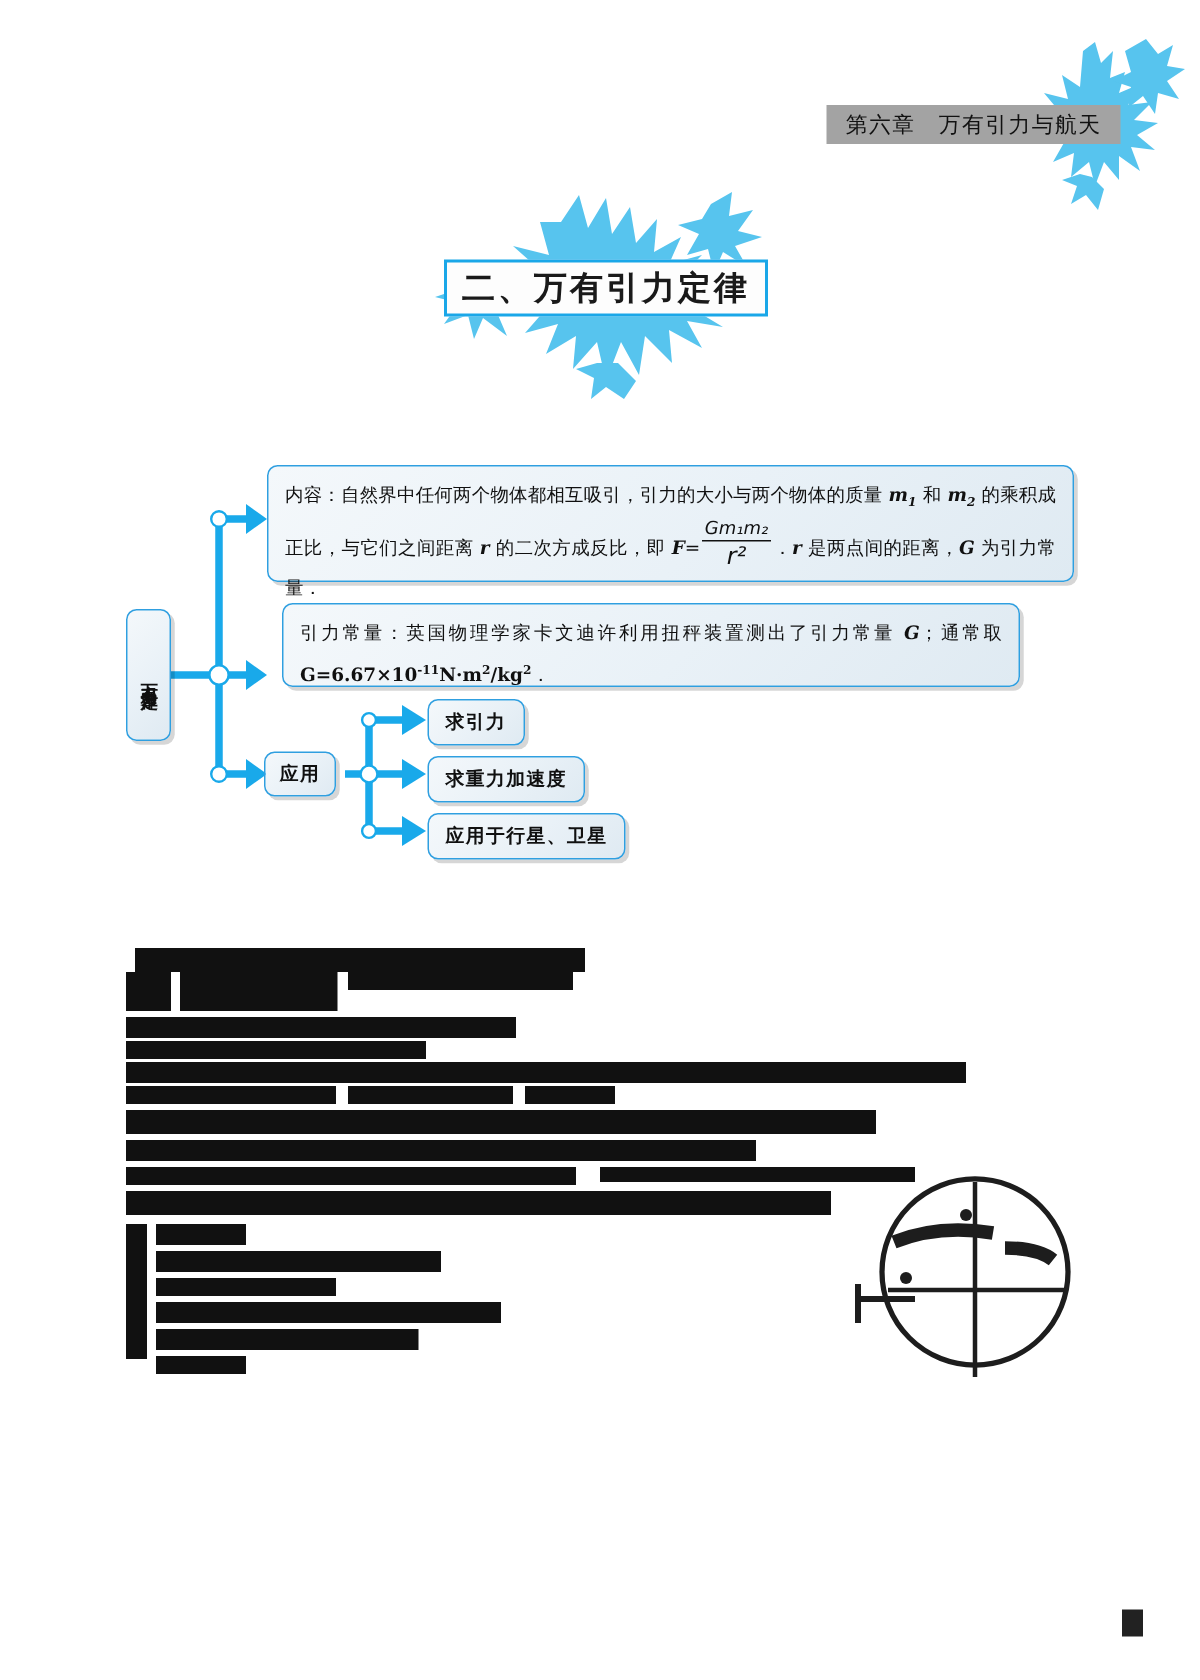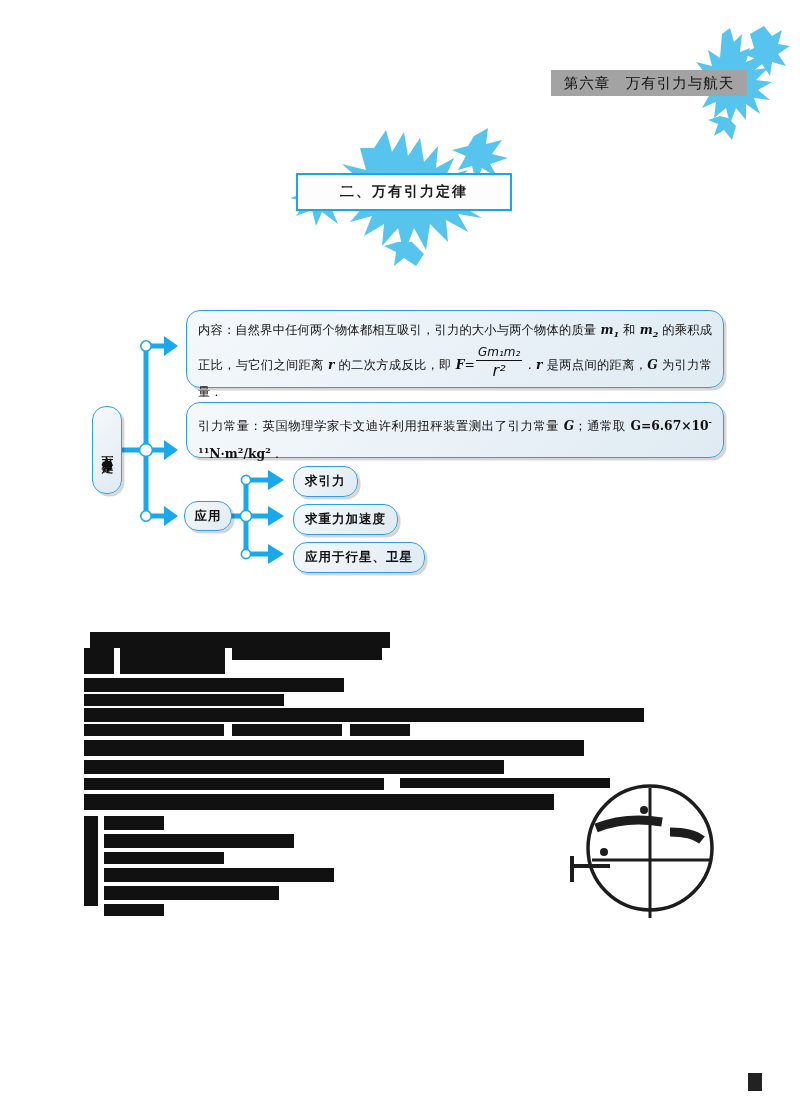--- a/index.html
+++ b/index.html
@@ -35,21 +35,21 @@
     z-index:6;
   }
   #main-title-box{
     width:100%;height:100%;
     box-sizing:border-box;
     background:#fdfdfd;
     border:2.5px solid #1aa7e8;
     display:flex;align-items:center;justify-content:center;
   }
   #main-title-text{
-    font-size:14px;font-weight:bold;color:#1a1a1a;
+    font-size:22px;font-weight:bold;color:#1a1a1a;
     letter-spacing:2px;white-space:nowrap;
   }
 
   
   .section-head{
     position:absolute;
     height:28px;
     box-sizing:border-box;
     border:1.5px solid #2196d8;
     border-radius:14px;
@@ -64,45 +64,44 @@
   }
   #sec1{left:108px;top:275px;width:145px;}
   #sec2{left:108px;top:597px;width:170px;}
 
   
   #tree{position:absolute;left:80px;top:310px;width:640px;height:265px;z-index:5;}
   .node{
     position:absolute;
     box-sizing:border-box;
     border:1.3px solid #2f9fe0;
-    border-radius:14px;
+    border-radius:7px;
     background:linear-gradient(135deg,#f4f8fb 0%,#e9f1f7 55%,#dfeaf2 100%);
     box-shadow:2.5px 2.5px 0 rgba(0,0,0,0.16);
-    margin-left:8px;
   }
   .node .txt{
     display:block;
     color:#101010;
   }
   
   #node-root{
     left:4px;top:96px;width:30px;height:88px;
     display:flex;align-items:center;justify-content:center;
   }
   #node-root .txt{
     writing-mode:vertical-rl;
     font-size:11.5px;font-weight:bold;line-height:1.15;
     letter-spacing:1px;
   }
   
   .bigbox{
     padding:7px 11px 8px 11px;
   }
   #node-content{left:98px;top:0px;width:538px;height:78px;}
-  #node-const{left:98px;top:92px;width:538px;height:56px;}
+  #node-const{left:108px;top:92px;width:492px;height:56px;}
   .bigbox .txt{
     font-size:12.3px;line-height:24px;text-align:justify;
     font-family:"DejaVu Sans","Liberation Sans",sans-serif;
   }
   
   #node-apply{
     left:96px;top:191px;width:48px;height:30px;
     display:flex;align-items:center;justify-content:center;
   }
   #node-apply .txt{font-size:12.5px;font-weight:bold;letter-spacing:1px;}

